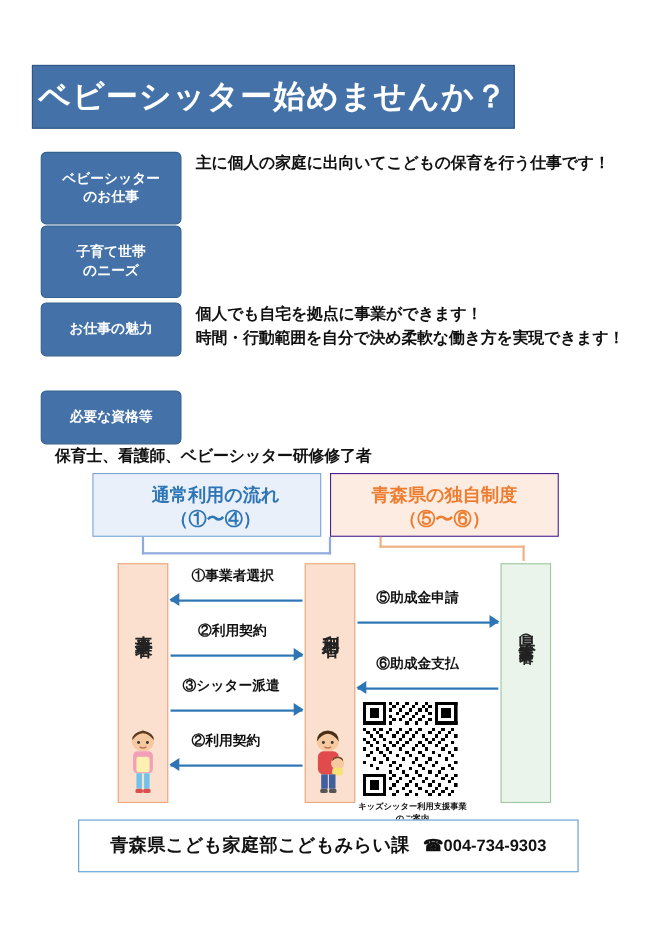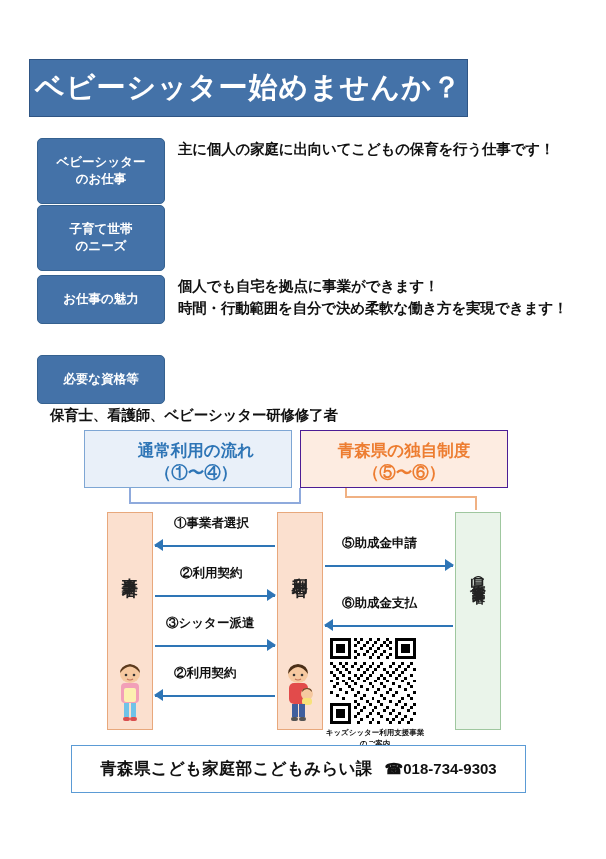--- a/index.html
+++ b/index.html
@@ -570,16 +570,16 @@
     </g>
   </svg>
 
   <div id="qr-caption">
     <div>キッズシッター利用支援事業</div>
     <div>のご案内</div>
   </div>
 
   <div id="footer-box">
     <span class="ftxt">青森県こども家庭部こどもみらい課</span>
-    <span class="ftel">☎018-734-9303</span>
+    <span class="ftel">☎004-734-9303</span>
   </div>
 
 </div>
 
 </body></html>

